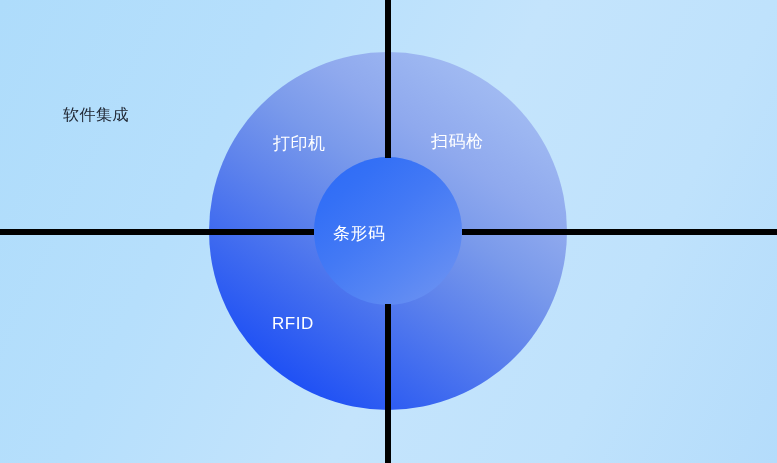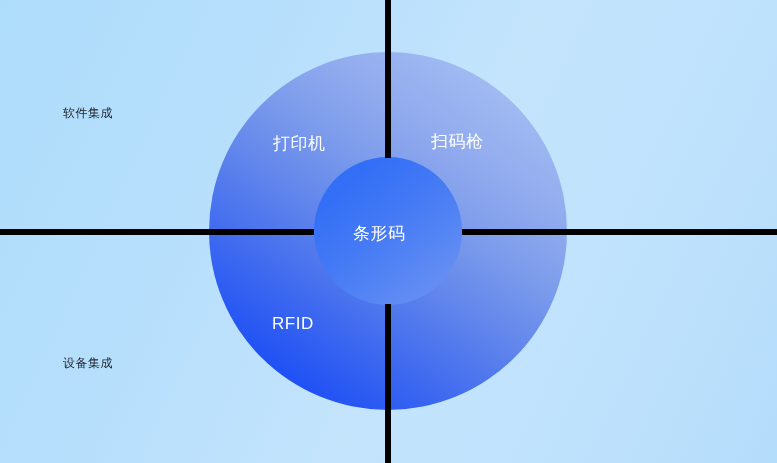--- a/index.html
+++ b/index.html
@@ -73,21 +73,21 @@
   .rule-v-bottom { left: 385px; top: 304px; width: 6px; height: 159px; }
 
   
   .label {
     position: absolute;
     white-space: nowrap;
     letter-spacing: 0.5px;
   }
   .label-outer {
     color: #1E2430;
-    font-size: 12px;
+    font-size: 16px;
     font-weight: 400;
   }
   .label-inner {
     color: #FFFFFF;
     font-size: 17px;
     font-weight: 400;
   }
   .label-core {
     color: #FFFFFF;
     font-size: 17px;
@@ -100,40 +100,39 @@
   .pos-dev-bl { left: 63px;  top: 355px; }  
   .pos-lbl-br { left: 592px; top: 355px; }  
 
   
   .pos-printer  { left: 273px; top: 132px; }  
   .pos-scanner  { left: 431px; top: 130px; }  
   .pos-rfid     { left: 272px; top: 314px; }  
   .pos-rental   { left: 431px; top: 311px; }  
 
   
-  .pos-core { left: 353px; top: 222px; }      
+  .pos-core { left: 333px; top: 222px; }      
 </style>
 </head>
 <body>
 
 <div class="stage">
 
   <div class="outer-circle"></div>
 
   <div class="inner-circle"></div>
 
   <div class="rule rule-h-left"></div>
   <div class="rule rule-h-right"></div>
   <div class="rule rule-v-top"></div>
   <div class="rule rule-v-bottom"></div>
 
   <div class="label label-outer pos-sw-tl">软件集成</div>
 
 
-  <div class="label label-outer pos-dev-bl">设备集成</div>
 
 
   <div class="label label-inner pos-printer">打印机</div>
 
   <div class="label label-inner pos-scanner">扫码枪</div>
 
   <div class="label label-inner pos-rfid">RFID</div>
 
 
   <div class="label label-core pos-core">条形码</div>

